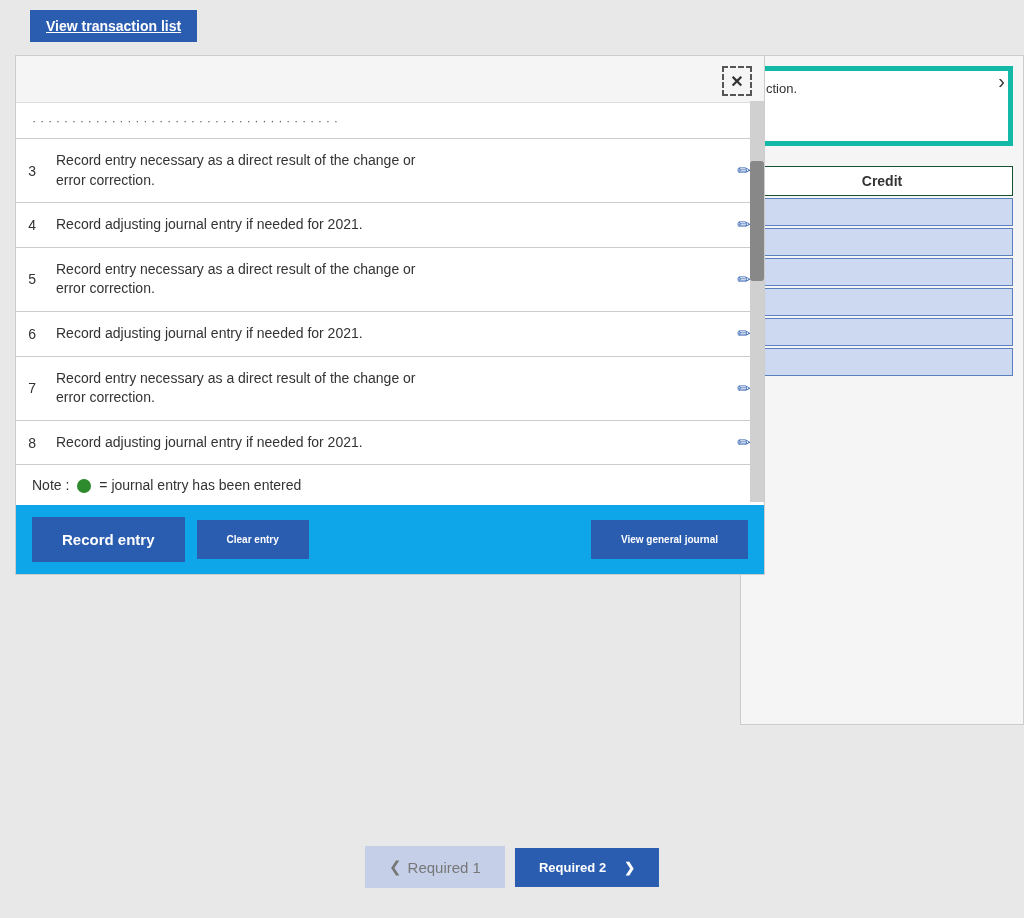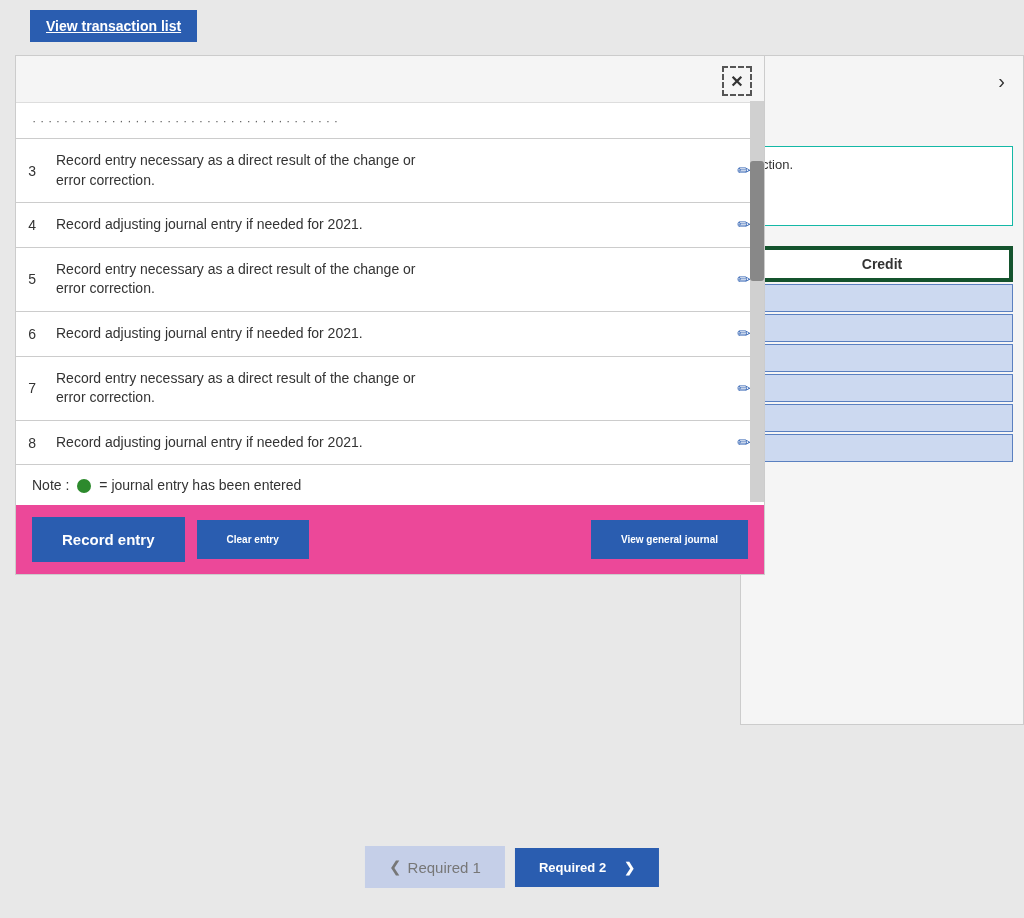--- a/index.html
+++ b/index.html
@@ -129,21 +129,21 @@
       height: 14px;
       background: #2d8a2d;
       border-radius: 50%;
     }
 
     
     .bottom-buttons {
       display: flex;
       padding: 12px 16px;
       gap: 12px;
-      background: #ec4899;
+      background: #0ea5e9;
       align-items: center;
     }
 
     .btn-record {
       background: #2a5db0;
       color: white;
       border: none;
       padding: 14px 30px;
       font-size: 15px;
       font-weight: bold;
@@ -187,37 +187,36 @@
 
     .nav-arrow {
       float: right;
       font-size: 20px;
       color: #333;
       cursor: pointer;
       padding: 4px 8px;
     }
 
     .right-text-box {
-      margin-top: 80px;
       background: white;
-      border: 1px solid #14b8a6;
+      border: 5px solid #14b8a6;
       padding: 10px;
       min-height: 80px;
       font-size: 13px;
       color: #333;
     }
 
     
     .credit-table-container {
       margin-top: 20px;
     }
 
     .credit-header {
       background: white;
-      border: 4px solid #14532d;
+      border: 1px solid #14532d;
       text-align: center;
       padding: 6px;
       font-weight: bold;
       font-size: 14px;
       color: #333;
     }
 
     .credit-input-row {
       display: flex;
     }

